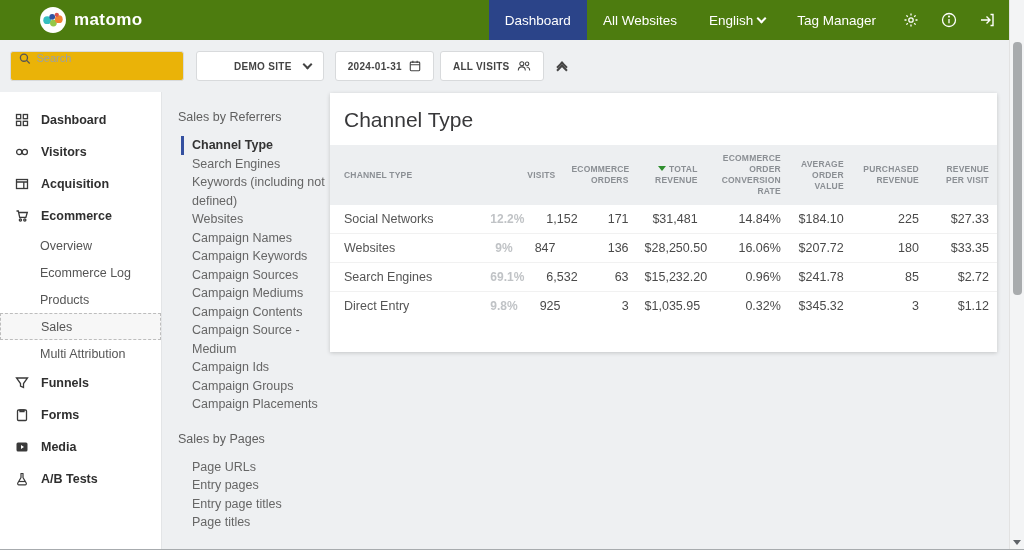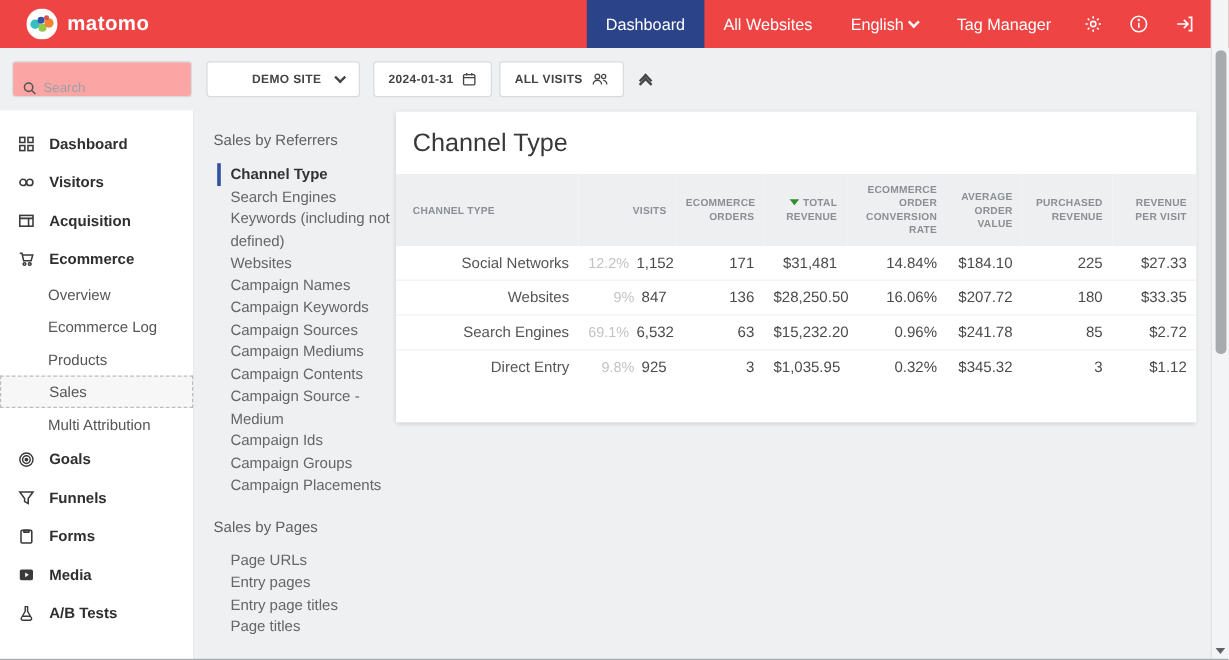--- a/index.html
+++ b/index.html
@@ -1,33 +1,33 @@
 <!DOCTYPE html>
 <html><head>
 <meta charset="utf-8">
 <style>
   * { box-sizing: border-box; margin: 0; padding: 0; }
   html,body { width:1024px; height:550px; overflow:hidden; }
   body { font-family:"Liberation Sans", sans-serif; background:#EEF0F2; }
   #app { position:relative; width:1024px; height:550px; overflow:hidden; background:#EEF0F2; }
 
   
-  .navbar { height:40px; background:#ef4444; display:flex; align-items:stretch; }
+  .navbar { height:40px; background:#4d7c0f; display:flex; align-items:stretch;padding-left:18px; }
   .brand { display:flex; align-items:center; gap:8px; padding-left:22px; cursor:pointer; }
   .logo { width:26px; height:26px; }
   .wordmark { color:#fff; font-size:17px; font-weight:bold; letter-spacing:.4px; }
   .nav-right { margin-left:auto; display:flex; align-items:stretch; padding-right:18px; }
   .nav-item { color:#fff; font-size:13.5px; display:flex; align-items:center; padding:0 16px; cursor:pointer; white-space:nowrap; }
   .nav-item.active { background:#2B4489; }
   .nav-icon-btn { color:#fff; display:flex; align-items:center; padding:0 11px; cursor:pointer; }
   .chev { display:inline-block; width:7px; height:7px; border-right:2px solid currentColor; border-bottom:2px solid currentColor; transform:rotate(45deg); margin-left:5px; margin-top:-4px; }
 
   
   .quickbar { height:52px; display:flex; align-items:center; padding-left:10px; background:#EEF0F2; }
-  .searchbox { width:150px; height:30px; background:#fca5a5; border:1px solid #D8DADC; border-radius:3px; display:flex; align-items:flex-end; padding:0 8px; gap:6px; }
+  .searchbox { width:174px; height:30px; background:#eab308; border:1px solid #D8DADC; border-radius:3px; display:flex; align-items:flex-start; padding:0 8px; gap:6px; }
   .searchbox input { border:none; outline:none; background:transparent; font-size:11px; color:#555; width:100%; font-family:"Liberation Sans",sans-serif; }
   .searchbox input::placeholder { color:#9aa0a5; }
   .qbtn { height:30px; background:#fff; border:1px solid #D8DADC; border-radius:3px; display:flex; align-items:center; gap:7px; padding:0 12px; font-size:10px; font-weight:bold; letter-spacing:.3px; color:#444; cursor:pointer; font-family:"Liberation Sans",sans-serif; }
   .qbtn .chev { border-color:#444; }
   .gap12 { margin-left:12px;padding-left:37px; } .gap11 { margin-left:11px; } .gap17 { margin-left:6px; }
   .collapse-btn { margin-left:14px; cursor:pointer; display:flex; flex-direction:column; align-items:center; }
   .up-chev { width:8px; height:8px; border-left:2px solid #444; border-top:2px solid #444; transform:rotate(45deg); margin-bottom:-5px; }
 
   
   .content { display:flex; height:458px; }
@@ -50,22 +50,22 @@
 
   
   .main { flex:1; padding:1px 27px 0 0; }
   .card { background:#fff; height:259px; box-shadow:0 1px 4px rgba(0,0,0,.18); }
   .card-title { padding:15px 14px 13px; font-size:21px; color:#38383A; }
   table { width:100%; border-collapse:collapse; table-layout:fixed; }
   thead th { background:#EDEFF1; color:#8B8F94; font-size:8.5px; font-weight:bold; text-align:right; padding:8px 8px; vertical-align:middle; line-height:11px; letter-spacing:.2px; height:58px; cursor:pointer; }
   thead th.left { text-align:left; padding-left:14px; }
   tbody td { padding:7px 8px; border-top:1px solid #F1F1F1; text-align:right; font-size:12.5px; color:#4A4A4A; }
   tbody tr:first-child td { border-top:none; }
-  tbody td.left { text-align:right; padding-left:14px; color:#555; cursor:pointer; }
-  .pct { color:#C0C3C6; margin-right:6px; font-size:12px; }
+  tbody td.left { text-align:left; padding-left:14px; color:#555; cursor:pointer; }
+  .pct { color:#C0C3C6; margin-right:22px; font-size:12px;font-weight:bold; }
   .tri-down { display:inline-block; width:0; height:0; border-left:4px solid transparent; border-right:4px solid transparent; border-top:5px solid #2F8F2F; margin-right:3px; vertical-align:1px; }
 
   
   .vscrollbar { position:absolute; top:0; right:0; width:15px; height:550px; background:#F3F4F5; border-left:1px solid #E2E2E2; }
   .vthumb { position:absolute; top:42px; left:3px; width:9px; height:253px; background:#A8ABAD; border-radius:4px; cursor:pointer; }
   .varrow-down { position:absolute; bottom:5px; left:3px; width:0; height:0; border-left:4px solid transparent; border-right:4px solid transparent; border-top:5px solid #5F6368; }
   .bottom-edge { position:absolute; bottom:0; left:0; width:100%; height:1px; background:#A7ABAE; }
 </style>
 </head>
 <body>
@@ -201,30 +201,20 @@
         <span>Products</span>
       </div>
       <div class="sb-item child selected">
         <span>Sales</span>
       </div>
       <div class="sb-item child">
         <span>Multi Attribution</span>
       </div>
       <div class="sb-item top">
         <span class="sb-icon">
-          <svg viewBox="0 0 14 14" fill="none" stroke="currentColor" stroke-width="1.2">
-              <circle cx="7" cy="7" r="5.5"></circle>
-              <circle cx="7" cy="7" r="3.2"></circle>
-              <circle cx="7" cy="7" r="1" fill="currentColor"></circle>
-            </svg>
-        </span>
-        <span>Goals</span>
-      </div>
-      <div class="sb-item top">
-        <span class="sb-icon">
           <svg viewBox="0 0 14 14" fill="none" stroke="currentColor" stroke-width="1.3">
               <path d="M1.5 2h11L8.5 7.5v4L5.5 10V7.5z"></path>
             </svg>
         </span>
         <span>Funnels</span>
       </div>
       <div class="sb-item top">
         <span class="sb-icon">
           <svg viewBox="0 0 14 14" fill="none" stroke="currentColor" stroke-width="1.3">
               <rect x="2.5" y="2" width="9" height="10.5" rx="1"></rect>

